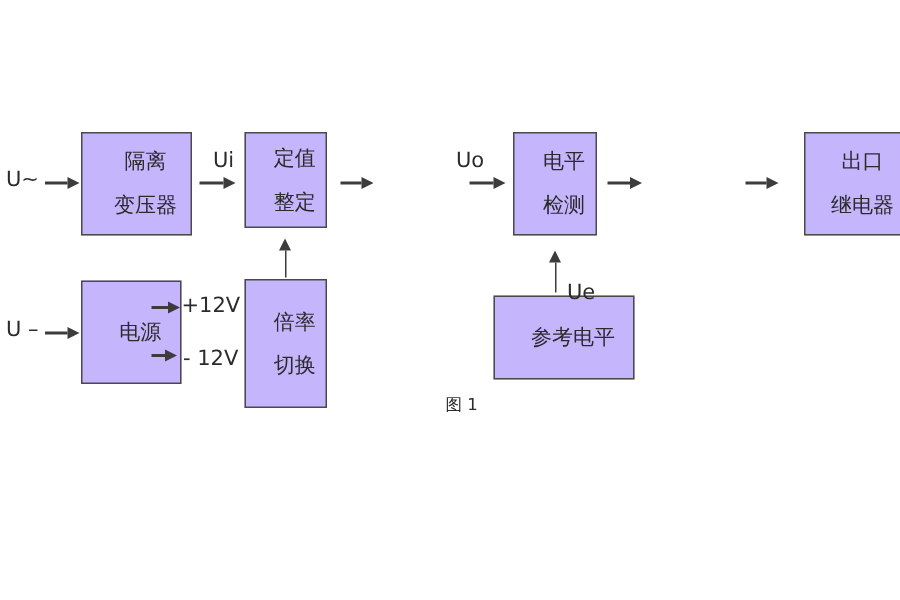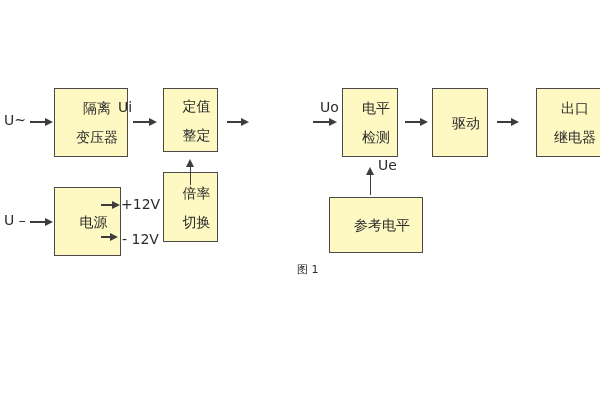--- a/index.html
+++ b/index.html
@@ -8,21 +8,21 @@
     width:600px;height:400px;
     background:#ffffff;
     font-family:"DejaVu Sans",sans-serif;
     color:#2b2b2b;
     overflow:hidden;
   }
   .box{
     position:absolute;
     box-sizing:border-box;
     border:1.5px solid #4a4a4a;
-    background:#fef9c3;
+    background:#c4b5fd;
     display:flex;
     flex-direction:column;
     justify-content:center;
     gap:13px;
     font-size:14px;
     line-height:16px;
     text-align:center;
     padding-left:12px;
   }
   .box span{display:block;white-space:nowrap;}
@@ -85,49 +85,46 @@
     <span>定值</span>
     <span>整定</span>
   </div>
 
 
   <div class="box" style="left:342px;top:88px;width:56px;height:69px">
     <span>电平</span>
     <span>检测</span>
   </div>
 
-  <div class="box" style="left:432px;top:88px;width:56px;height:69px">
-    <span>驱动</span>
-  </div>
 
   <div class="box" style="left:536px;top:88px;width:66px;height:69px">
     <span>出口</span>
     <span>继电器</span>
   </div>
 
   <div class="box" style="left:54px;top:187px;width:67px;height:69px">
     <span>电源</span>
   </div>
 
-  <div class="box" style="left:163px;top:172px;width:55px;height:70px">
+  <div class="box" style="left:163px;top:186px;width:55px;height:86px">
     <span>倍率</span>
     <span>切换</span>
   </div>
 
   <div class="box" style="left:329px;top:197px;width:94px;height:56px">
     <span>参考电平</span>
   </div>
 
   <span class="lbl" style="left:4px;top:112px">U~</span>
-  <span class="lbl" style="left:118px;top:99px">Ui</span>
-  <span class="lbl" style="left:320px;top:99px">Uo</span>
+  <span class="lbl" style="left:142px;top:99px">Ui</span>
+  <span class="lbl" style="left:304px;top:99px">Uo</span>
   <span class="lbl" style="left:4px;top:212px">U –</span>
   <span class="lbl" style="left:121px;top:196px">+12V</span>
   <span class="lbl" style="left:122px;top:231px">- 12V</span>
-  <span class="lbl" style="left:378px;top:157px">Ue</span>
+  <span class="lbl" style="left:378px;top:187px">Ue</span>
 
   <div class="arr-h" style="left:30px;top:121px;width:15px"></div>
   <div class="arr-h" style="left:133px;top:121px;width:16px"></div>
   <div class="arr-h" style="left:227px;top:121px;width:14px"></div>
   <div class="arr-h" style="left:313px;top:121px;width:16px"></div>
   <div class="arr-h" style="left:405px;top:121px;width:15px"></div>
   <div class="arr-h" style="left:497px;top:121px;width:14px"></div>
   <div class="arr-h" style="left:30px;top:221px;width:15px"></div>
   <div class="arr-h" style="left:101px;top:204px;width:11px"></div>
   <div class="arr-h" style="left:101px;top:236px;width:9px"></div>

